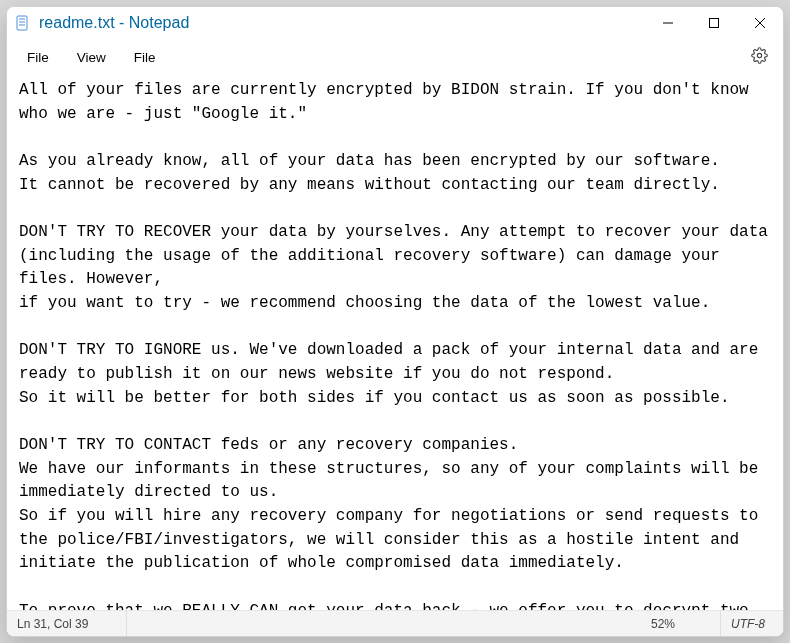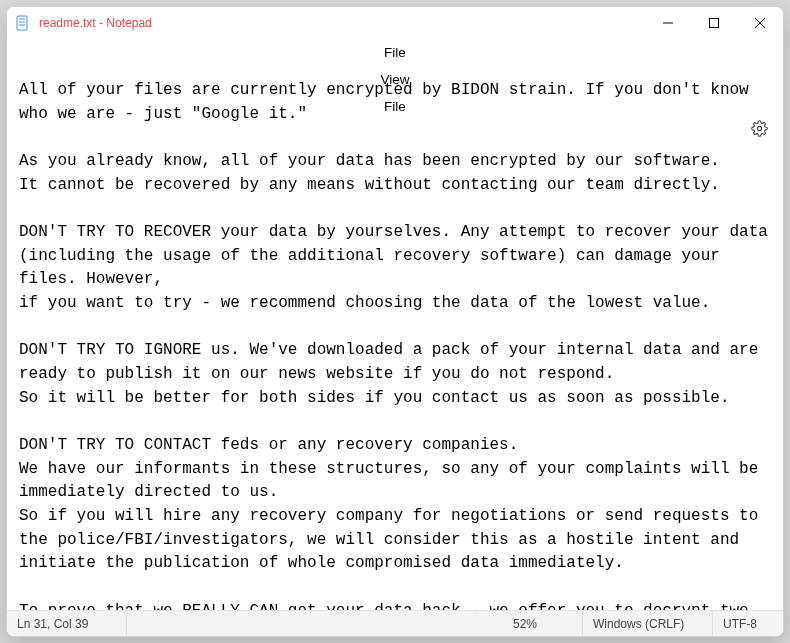--- a/index.html
+++ b/index.html
@@ -35,41 +35,40 @@
 }
 .titlebar .icon {
   width: 16px;
   height: 16px;
   margin-right: 8px;
   display: flex;
   align-items: center;
   justify-content: center;
 }
 .titlebar .title {
-  font-size: 12px;
-  color: #ef4444;
+  font-size: 16px;
+  color: #0369a1;
   flex: 1;
 }
 .wc {
   width: 46px;
   height: 32px;
   display: flex;
   align-items: center;
   justify-content: center;
   color: #000;
 }
 .wc svg { width: 10px; height: 10px; }
 .wc.close svg { width: 10px; height: 10px; }
 .menubar {
   height: 36px;
   display: flex;
   align-items: center;
   padding: 0 6px;
   flex-shrink: 0;
-  flex-direction: column;
 }
 .menu-item {
   font-size: 13.5px;
   color: #000;
   padding: 6px 14px;
   border-radius: 4px;
 }
 .gear {
   margin-left: auto;
   width: 36px;
@@ -102,21 +101,21 @@
 }
 .statusbar .cell {
   padding: 0 10px;
   border-right: 1px solid #e0e0e0;
   height: 100%;
   display: flex;
   align-items: center;
   text-align: right;
 }
 .statusbar .sp { flex: 1; }
-.statusbar .cell.last { border-right: none; padding-right: 26px; }
+.statusbar .cell.last { border-right: none; padding-right: 18px; font-style: italic; }
 .cell.pos { width: 120px; }
 .cell.zoom { width: 80px; justify-content: flex-start; }
 .cell.eol { width: 130px; }
 </style>
 </head>
 <body>
 
 <div class="window">
 
   <div class="titlebar">
@@ -190,17 +189,16 @@
 
 YOU SHOULD BE AWARE!
 We will speak only with an authorized person. It can be the CEO, top management, etc.
 In case you are not such a person - DON'T CONTACT US! Your decisions and action can result in serious harm to your company!
 Inform your supervisors and stay calm!</span></div>
 
   <div class="statusbar">
     <div class="cell pos">Ln 31, Col 39</div>
     <div class="sp"></div>
     <div class="cell zoom">52%</div>
-    <div class="cell eol">Windows (CRLF)</div>
     <div class="cell last">UTF-8</div>
   </div>
 
 </div>
 
 </body></html>

